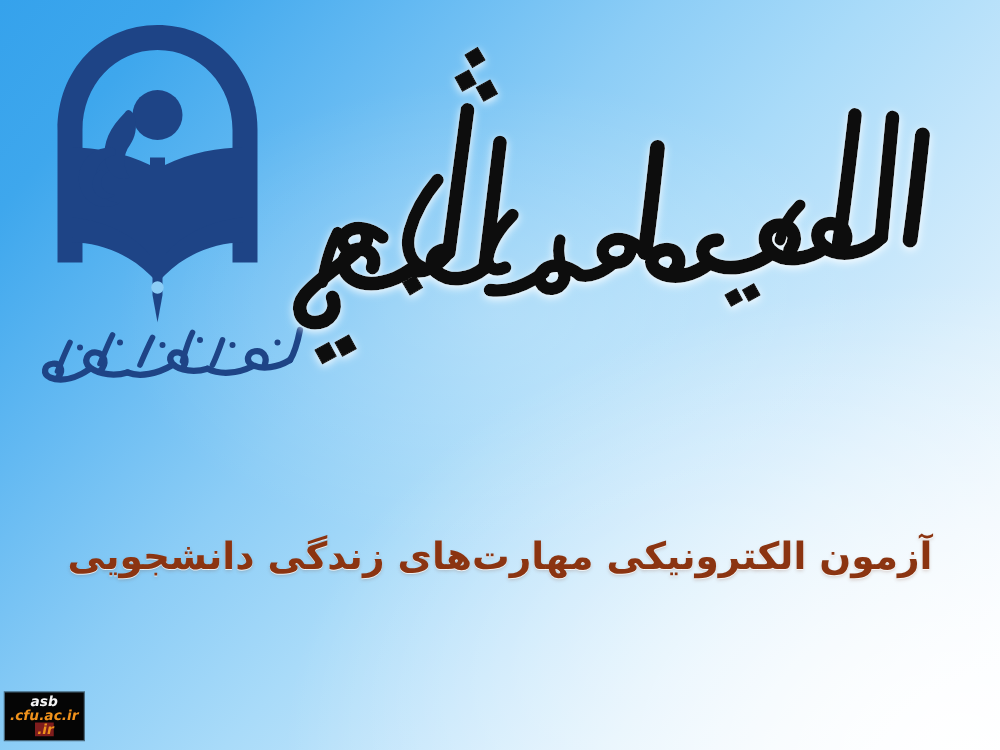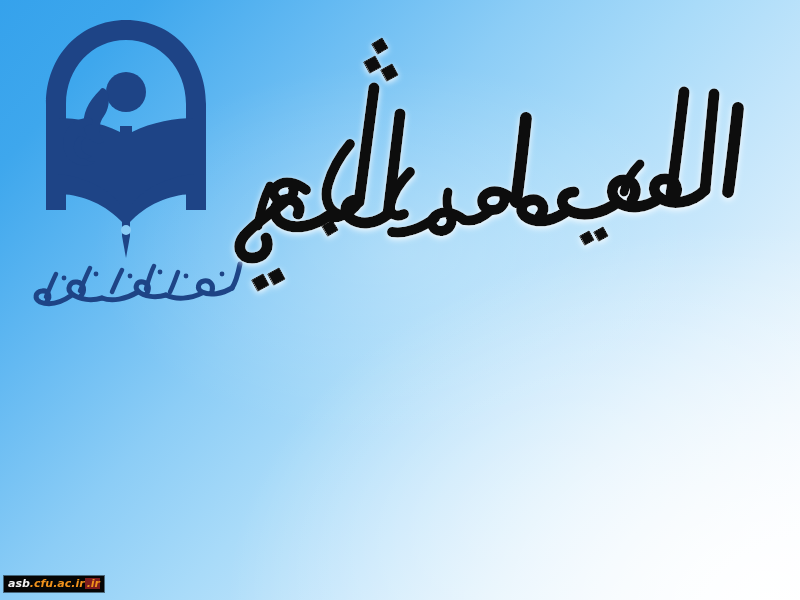--- a/index.html
+++ b/index.html
@@ -122,20 +122,21 @@
     align-items: center;
     background: #050505;
     padding: 2px 4px 3px 4px;
     font-family: "DejaVu Sans", "Liberation Sans", sans-serif;
     font-size: 11px;
     font-weight: 700;
     font-style: italic;
     line-height: 1;
     direction: ltr;
     box-shadow: 0 0 0 1px rgba(0,0,0,0.5);
+    flex-direction: column;
   }
   .wm-a { color: #f4f4f4; }
   .wm-b { color: #f0921c; }
   .wm-c { color: #f0921c; background: #7f1d1d; padding-left: 2px; }
 </style>
 </head>
 <body>
 
 <div class="poster">
 
@@ -311,20 +312,21 @@
                  C50 236, 56 226, 52 216" stroke-width="11" fill="none"></path>
         <path d="M56 164 C50 176, 46 190, 44 204" stroke-width="9" fill="none"></path>
 
         <path d="M38 258 l11 -6 l6 11 l-11 6 Z"></path>
         <path d="M54 252 l11 -6 l6 11 l-11 6 Z"></path>
       </g>
     </svg>
     <span class="sr-text">اطلاعیه امور دانشجویی</span>
   </div>
 
+  <div class="subtitle">آزمون الکترونیکی مهارت‌های زندگی دانشجویی</div>
 
   <div class="watermark">
     <span class="wm-a">asb</span>
     <span class="wm-b">.cfu.ac.ir</span>
     <span class="wm-c">.ir</span>
   </div>
 
 </div>
 
 </body></html>

